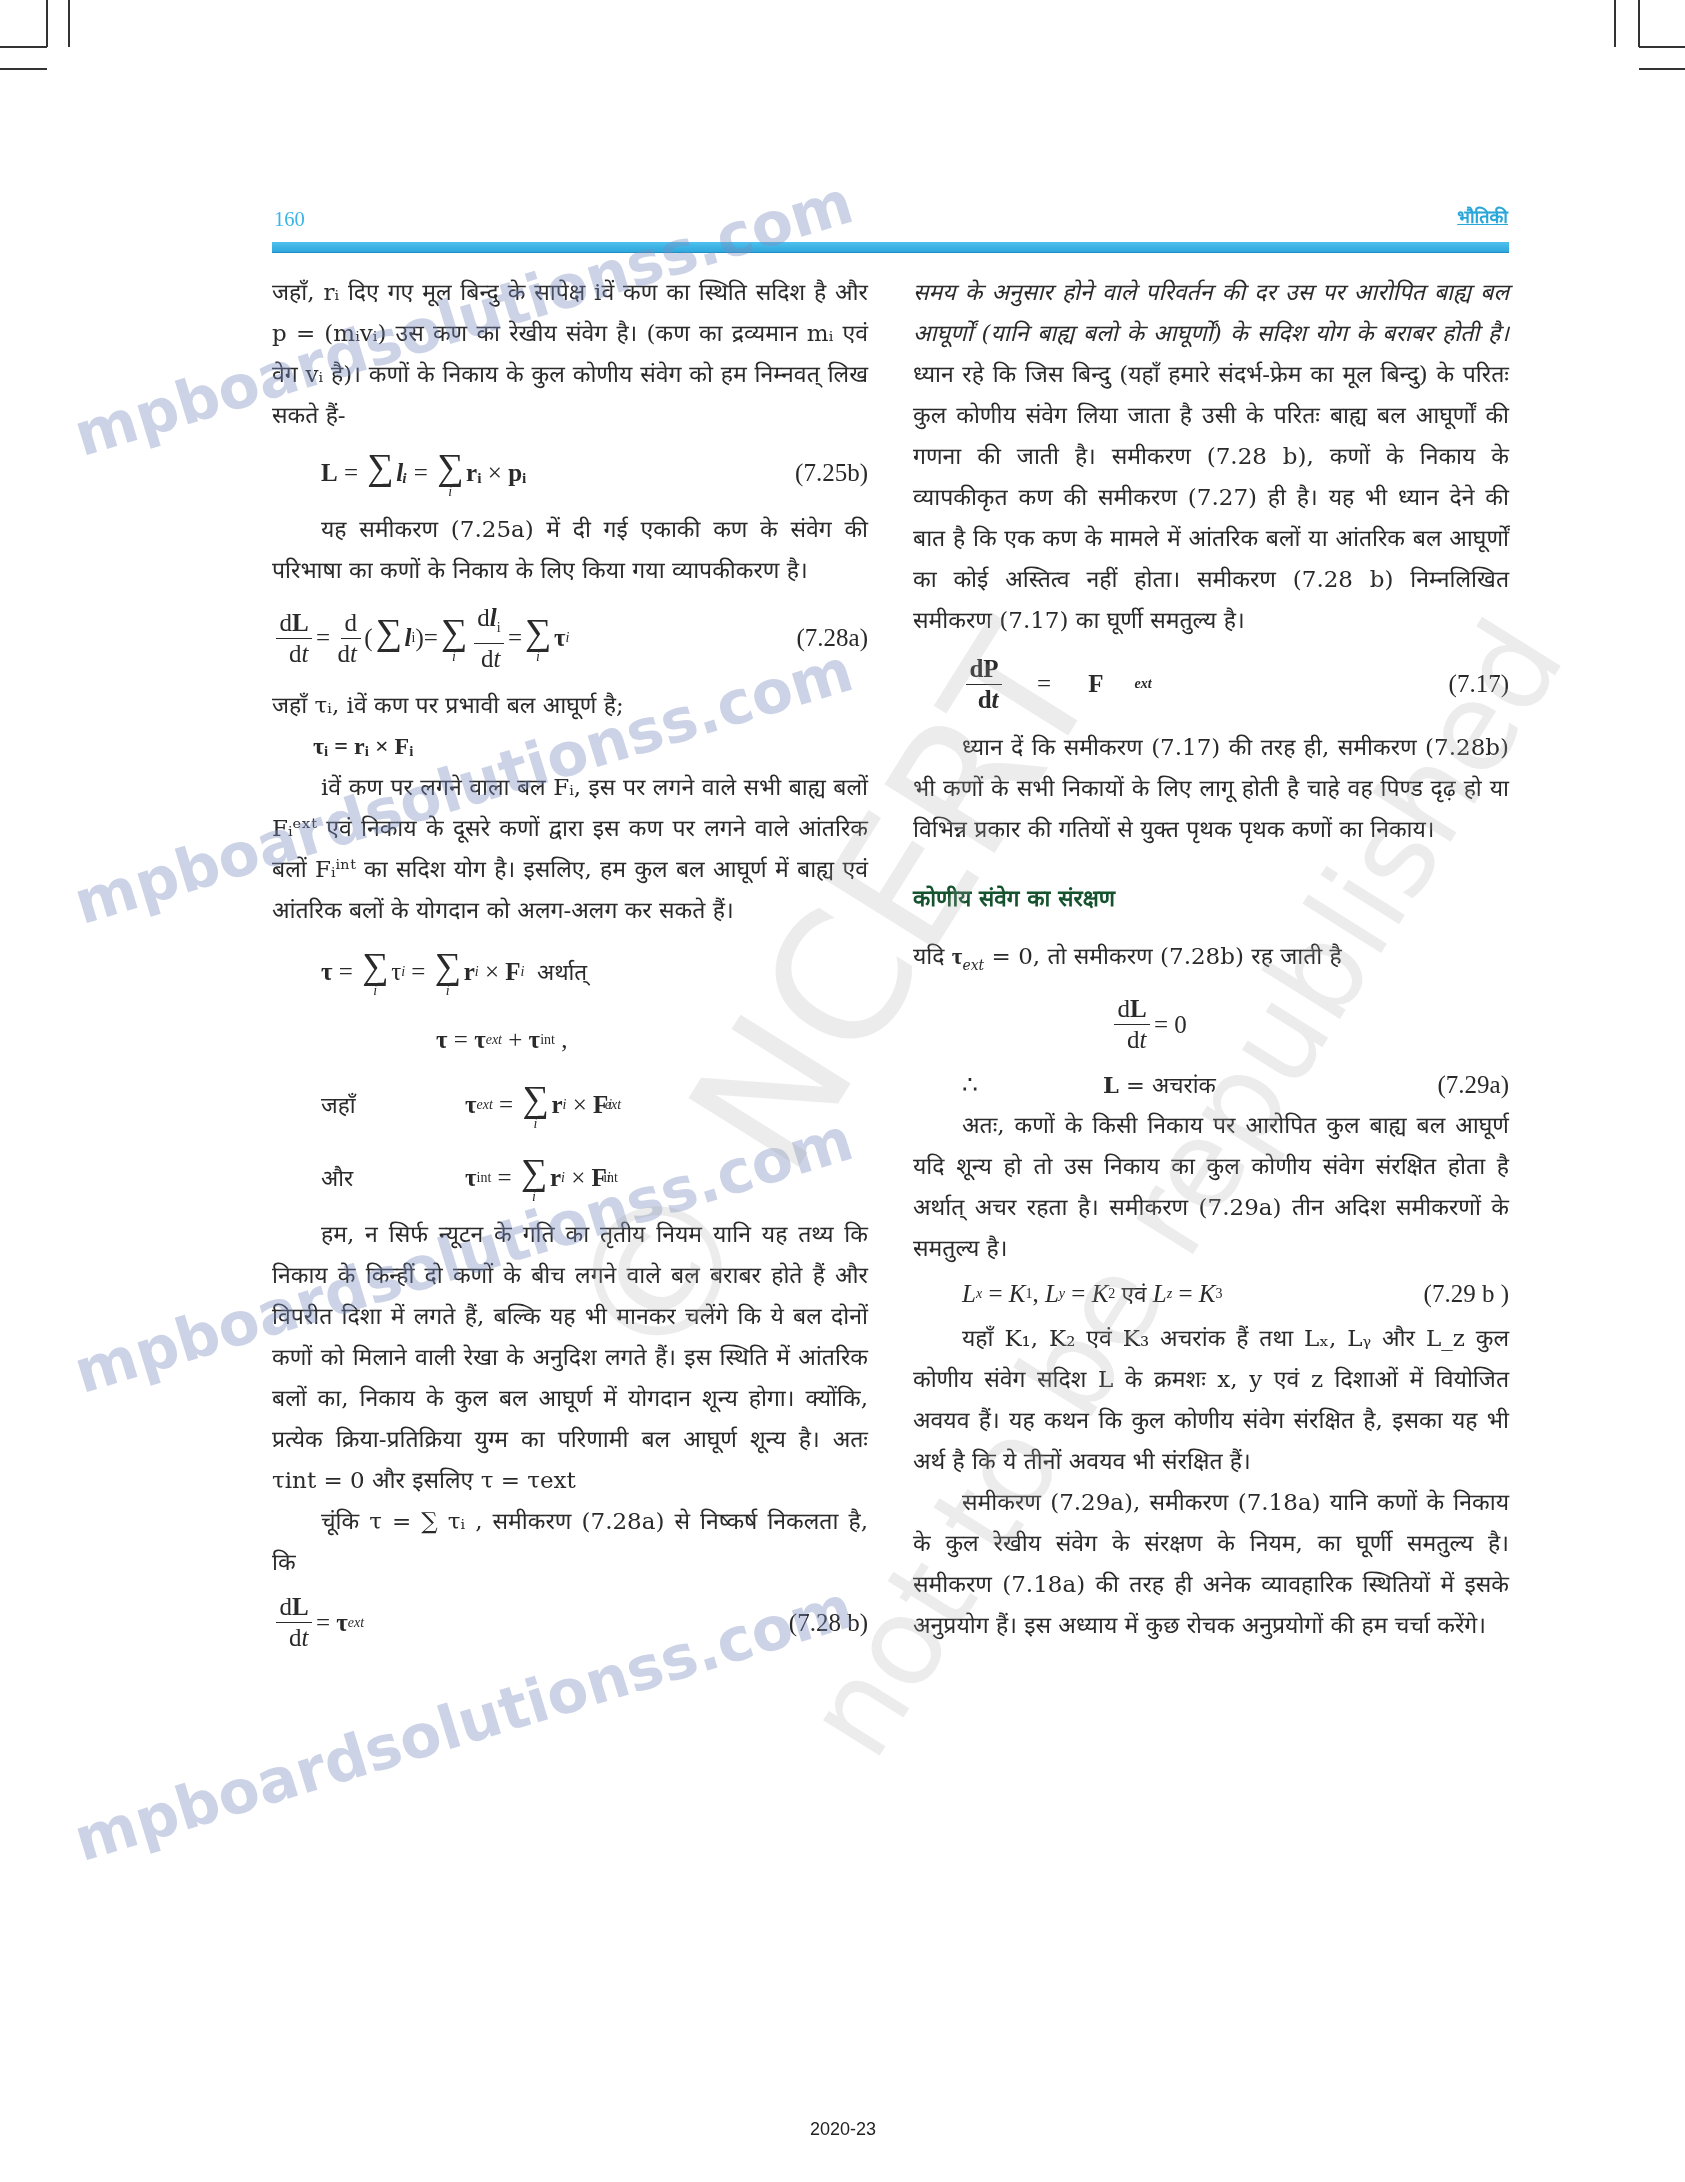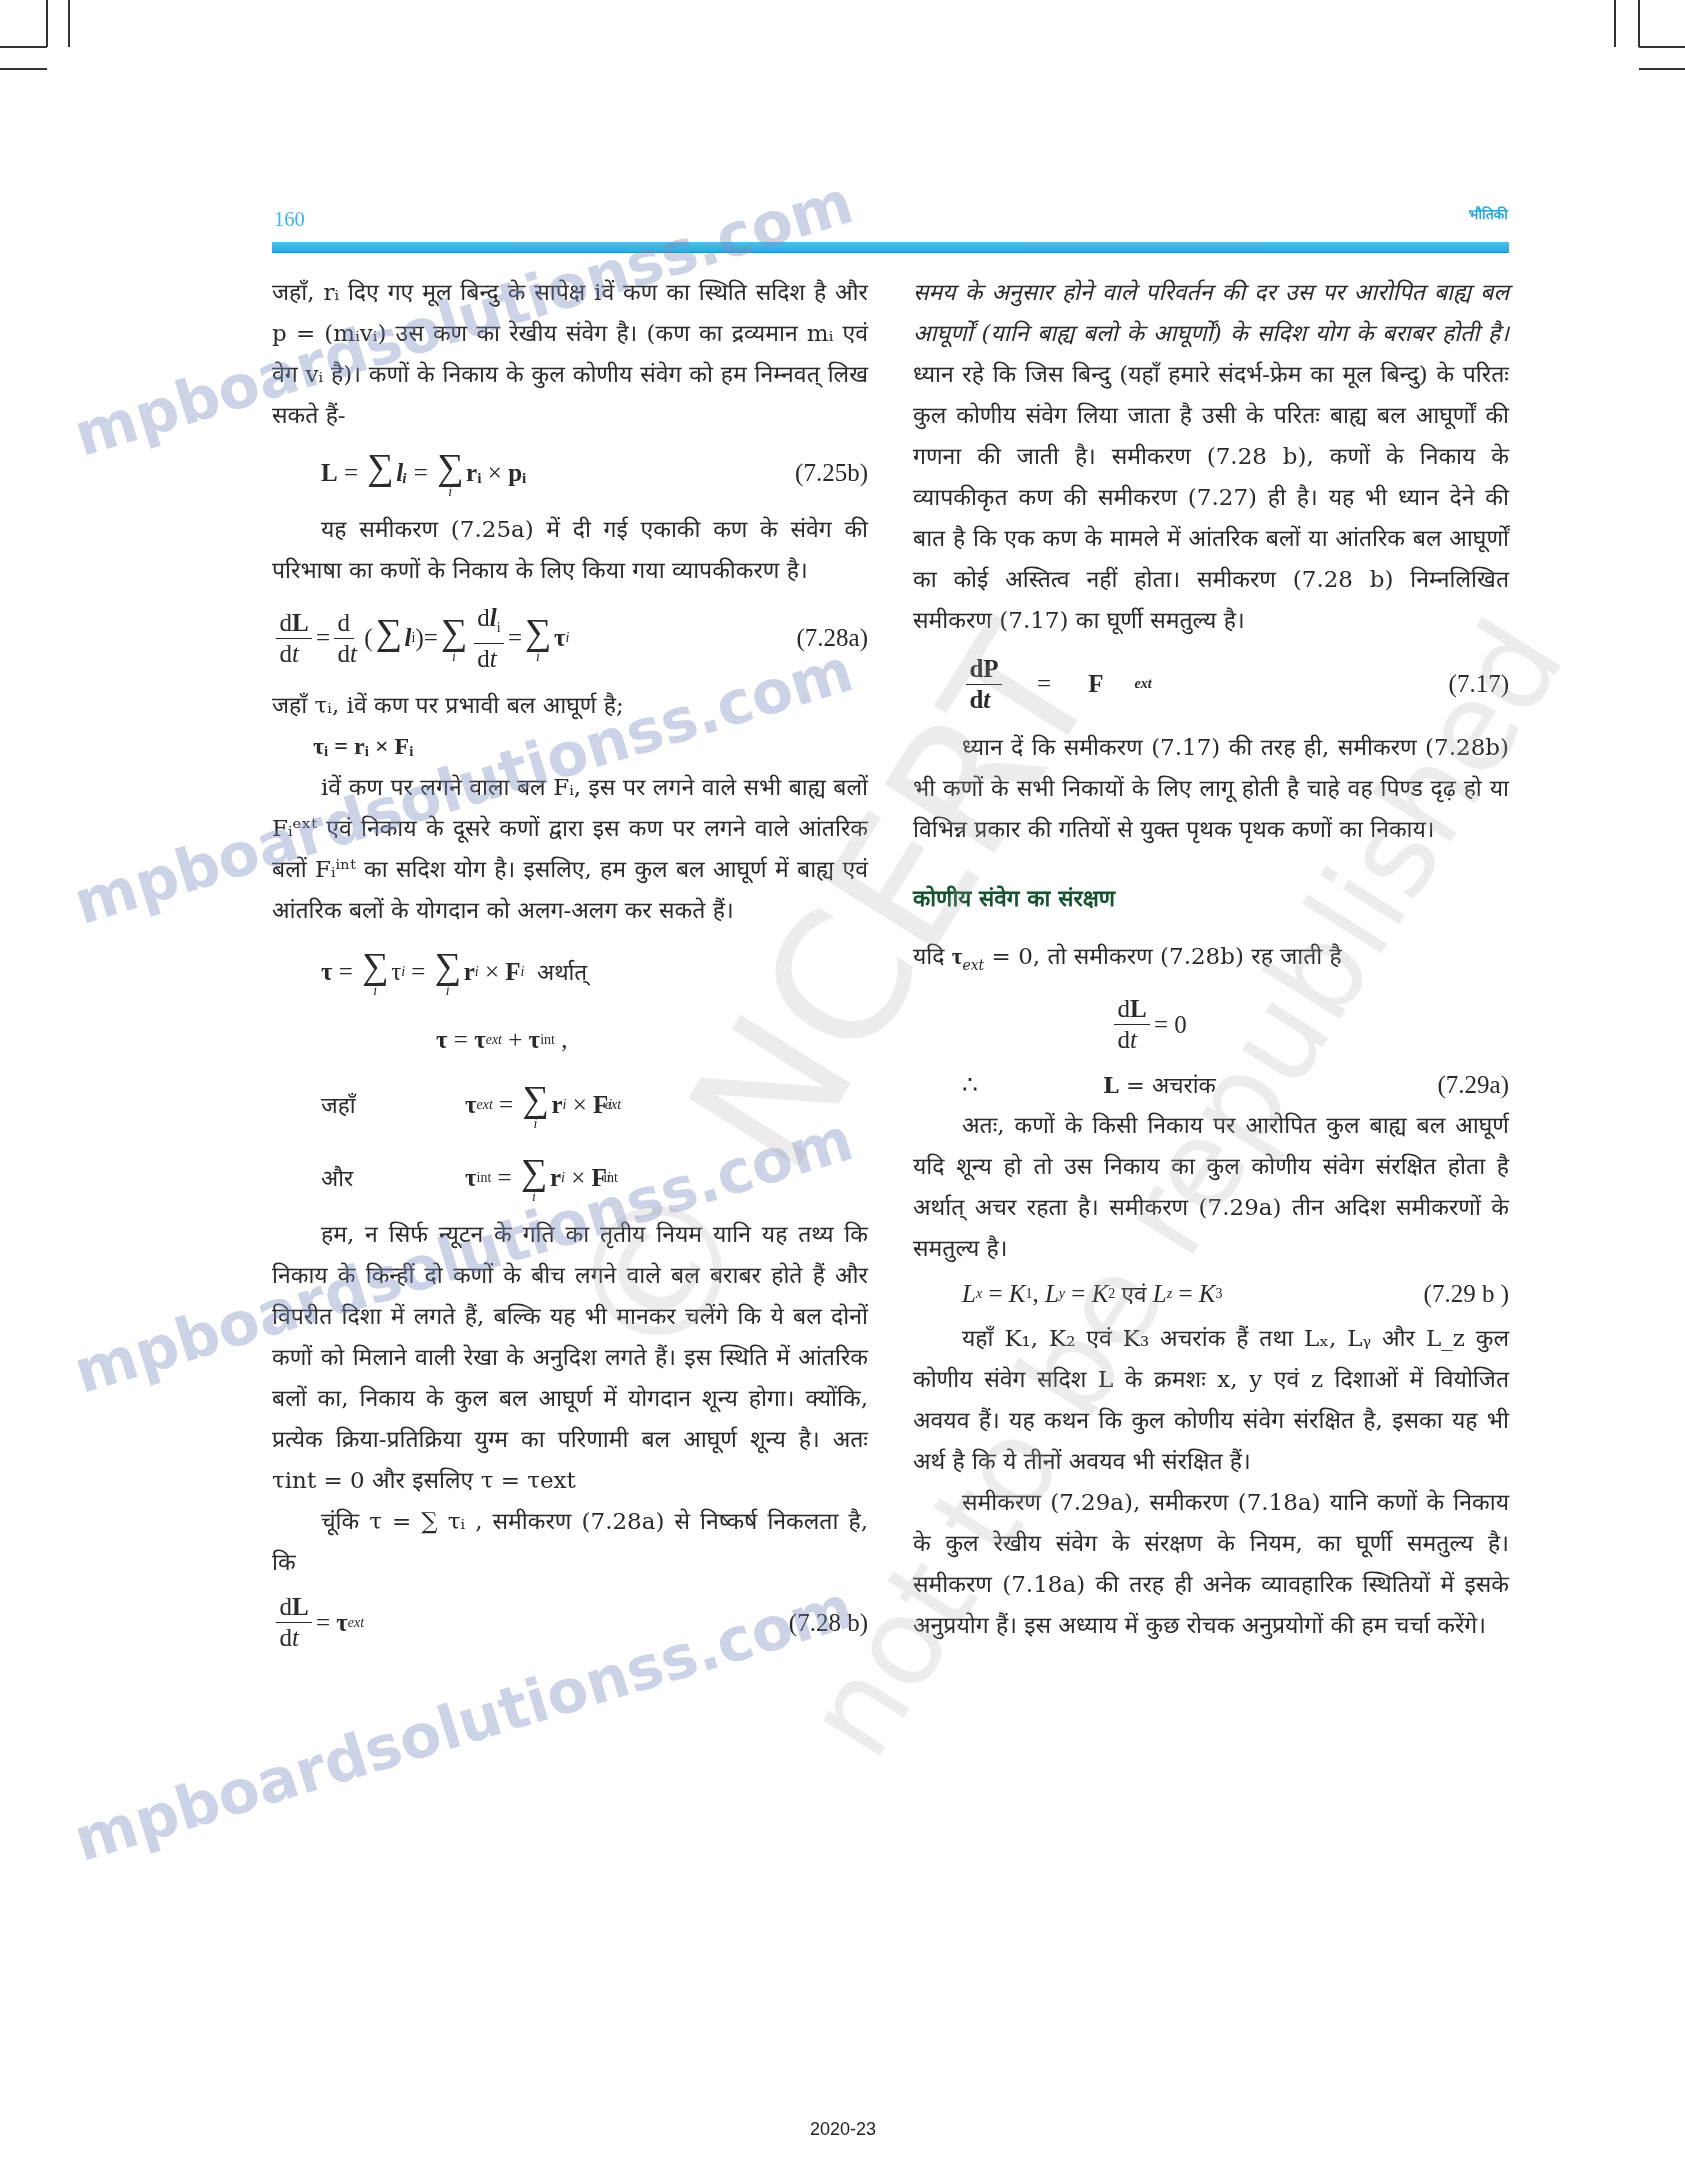--- a/index.html
+++ b/index.html
@@ -8,21 +8,21 @@
       font-family: "DejaVu Serif", "Liberation Serif", serif;
       color: #2a2a2a;
     }
     .crop { position: absolute; background: #333; }
     .header-num {
       position: absolute; left: 274px; top: 208px;
       font-family: "Liberation Serif", serif; font-size: 20.6px; color: #3cb4e6;
     }
     .header-title {
       position: absolute; right: 178px; top: 204px;
-      font-family: "DejaVu Sans", sans-serif; font-size: 14px; font-weight: bold; color: #2aa7d9;
+      font-family: "DejaVu Sans", sans-serif; font-size: 18px; font-weight: bold; color: #2aa7d9; text-decoration: underline;
     }
     .header-bar {
       position: absolute; left: 272px; top: 242px; width: 1237px; height: 10.3px;
       background: linear-gradient(#4ec1ee, #2fa8dc);
       border-bottom: 1.9px solid #1d8fc4;
     }
     .col { position: absolute; top: 272px; }
     .col.left { left: 272px; width: 596px; }
     .col.right { left: 913px; width: 596px; }
     .p {
@@ -32,21 +32,21 @@
     .p.indent { text-indent: 49px; }
     .p.ital { font-style: italic; }
     .eq {
       position: relative; font-family: "Liberation Serif", serif;
       font-size: 25px; display: flex; align-items: center; margin: 0;
     }
     .eq .num { position: absolute; right: 0; font-family: "Liberation Serif", serif; font-size: 25px; }
     .b { font-weight: bold; }
     .i { font-style: italic; }
     sub, sup { font-size: 14px; }
-    .frac { display: inline-flex; flex-direction: column; align-items: flex-start; vertical-align: middle; margin: 0 3.7px; }
+    .frac { display: inline-flex; flex-direction: column; align-items: flex-end; vertical-align: middle; margin: 0 3.7px; }
     .frac .n { border-bottom: 1.9px solid #2a2a2a; padding: 0 3.7px; line-height: 30px; }
     .frac .d { line-height: 30px; padding: 0 3.7px; }
     .sigma { font-size: 37px; line-height: 1; display: inline-flex; flex-direction: column; align-items: center; margin: 0 2.8px; }
     .sigma small { font-size: 14px; font-style: italic; line-height: 13px; }
     .section-heading {
       font-family: "DejaVu Sans", sans-serif; font-weight: bold; font-size: 22.5px;
       color: #14532d; margin: 0;
     }
     .footer {
       position: absolute; left: 0; width: 1686px; top: 2119px; text-align: center;

